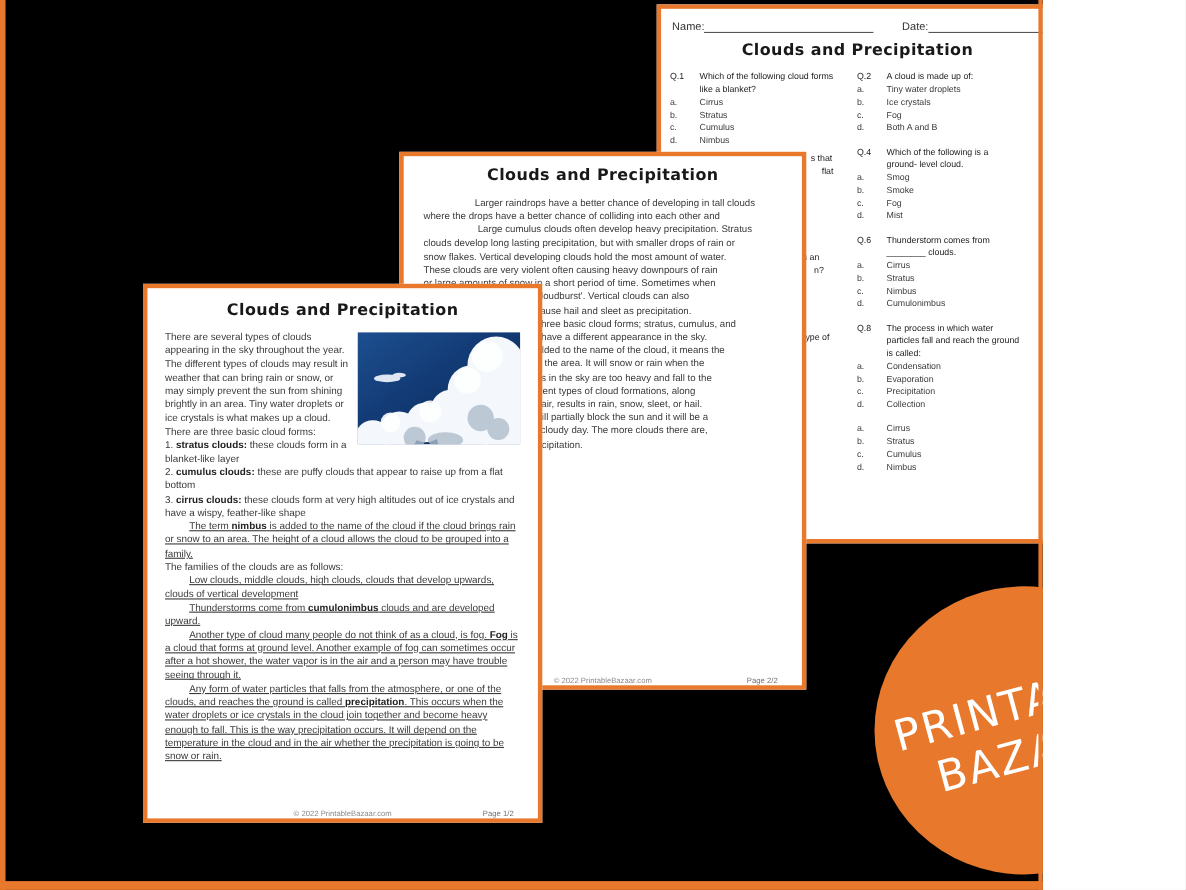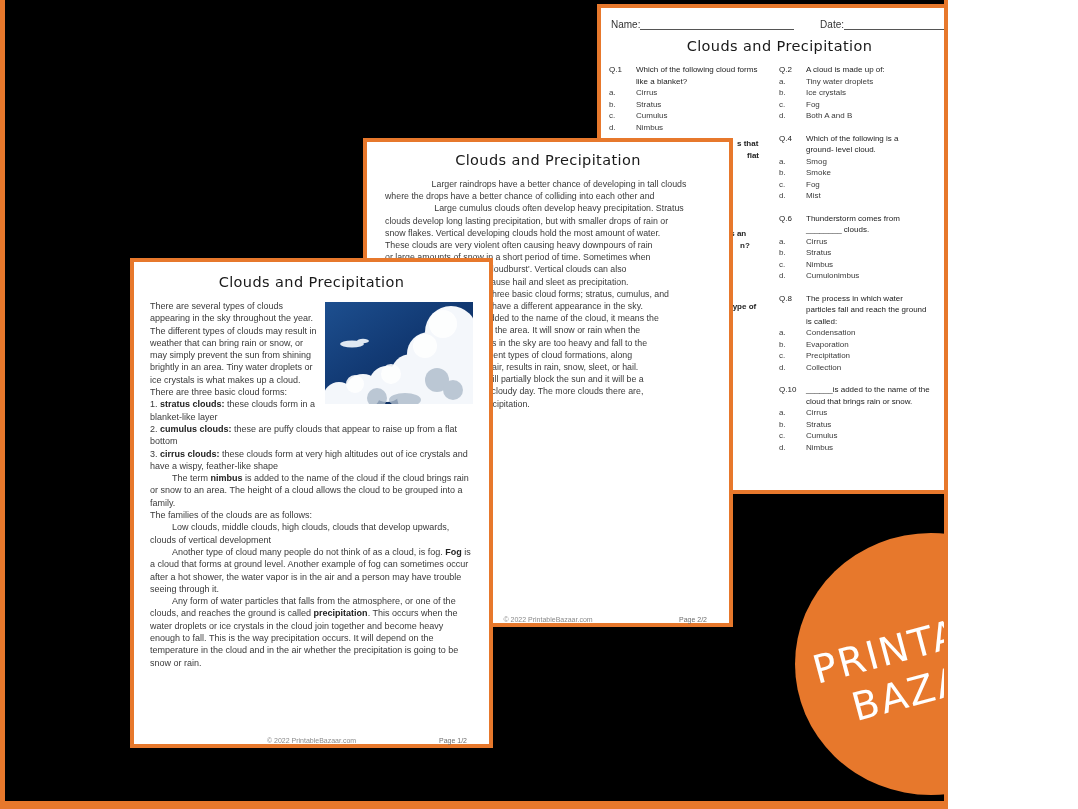--- a/index.html
+++ b/index.html
@@ -10,51 +10,51 @@
   .edge-left{left:0;top:0;width:5px;height:809px;}
   .edge-right{right:0;top:0;width:4px;height:809px;}
   .edge-bottom{left:0;bottom:0;width:1078px;height:8px;}
 
   
   .page{position:absolute;background:#ffffff;border:4px solid #e7782c;box-sizing:border-box;}
   .page-quiz{left:597px;top:4px;width:365px;height:490px;z-index:1;padding:8px;}
   .page-two{left:363px;top:138px;width:370px;height:489px;z-index:2;padding:8px 18px;}
   .page-one{left:130px;top:258px;width:363px;height:490px;z-index:3;padding:10px 16px;}
 
-  .ws-title{font-family:"DejaVu Sans",sans-serif;font-weight:normal;color:#191919;
+  .ws-title{font-family:"DejaVu Sans",sans-serif;font-weight:bold;color:#191919;
             text-align:center;font-size:14.5px;letter-spacing:.4px;margin:2px 0 10px 0;}
 
   
   .nd-row{display:flex;align-items:flex-end;font-size:10px;color:#333;margin:2px 2px 8px 2px;}
   .nd-label{white-space:nowrap;}
   .blank{border-bottom:1px solid #555;height:11px;}
   .blank-name{flex:1;max-width:170px;margin-right:26px;}
   .blank-date{width:104px;}
   .quiz-cols{display:flex;gap:8px;font-size:8px;line-height:11.5px;}
   .col-left{width:162px;flex:none;}
   .col-right{width:173px;flex:none;}
   .q-block{margin-bottom:11px;}
   .q-row{display:flex;}
   .q-num{width:27px;flex:none;font-weight:normal;color:#222;}
   .q-text{font-weight:normal;color:#222;white-space:pre-line;}
   .opt-row{display:flex;}
   .opt-letter{width:27px;flex:none;}
   .opt-text{flex:1;}
-  .frag{position:absolute;font-size:8px;font-weight:bold;color:#222;white-space:nowrap;}
+  .frag{position:absolute;font-size:8px;font-weight:normal;color:#222;white-space:nowrap;}
   .quiz-footer{position:absolute;left:12px;bottom:7px;font-size:7px;color:#8a8a8a;}
 
   
   .p2-body{font-size:8.8px;line-height:12.2px;color:#3a3a3a;}
   .p2-line{white-space:nowrap;}
   .p2-line.ind{padding-left:22px;text-align:center;}
 
   
   .p1-body{font-size:9px;line-height:12.3px;color:#3a3a3a;}
   .p1-para{margin:0;}
-  .p1-para.ind{text-indent:22px;}
+  .p1-para.ind{text-indent:22px;text-decoration:underline;}
   .p1-para .bold{font-weight:bold;color:#222;}
   .photo{float:right;width:148px;height:102px;margin:2px 0 6px 8px;display:block;}
 
   .page-footer{position:absolute;left:0;right:0;bottom:7px;font-size:7px;color:#8a8a8a;}
   .footer-copy{position:absolute;left:0;right:0;text-align:center;}
   .footer-page{position:absolute;right:22px;color:#6e6e6e;}
 
   
   .badge{position:absolute;left:795px;top:533px;width:272px;height:262px;border-radius:50%;
          background:#e7782c;z-index:5;display:flex;align-items:center;justify-content:center;}
@@ -187,25 +187,20 @@
             <div class="opt-row">
               <span class="opt-letter">c.</span>
               <span class="opt-text">Precipitation</span>
             </div>
             <div class="opt-row">
               <span class="opt-letter">d.</span>
               <span class="opt-text">Collection</span>
             </div>
           </div>
           <div class="q-block">
-            <div class="q-row">
-              <span class="q-num">Q.10</span>
-              <span class="q-text">______is added to the name of the
-cloud that brings rain or snow.</span>
-            </div>
             <div class="opt-row">
               <span class="opt-letter">a.</span>
               <span class="opt-text">Cirrus</span>
             </div>
             <div class="opt-row">
               <span class="opt-letter">b.</span>
               <span class="opt-text">Stratus</span>
             </div>
             <div class="opt-row">
               <span class="opt-letter">c.</span>
@@ -303,20 +298,21 @@
       </svg>
       <div id="p1-paras">
           <div class="p1-para"><span>There are several types of clouds appearing in the sky throughout the year. The different types of clouds may result in weather that can bring rain or snow, or may simply prevent the sun from shining brightly in an area. Tiny water droplets or ice crystals is what makes up a cloud.</span></div>
           <div class="p1-para"><span>There are three basic cloud forms:</span></div>
           <div class="p1-para"><span>1. </span><span class="bold">stratus clouds:</span><span> these clouds form in a blanket-like layer</span></div>
           <div class="p1-para"><span>2. </span><span class="bold">cumulus clouds:</span><span> these are puffy clouds that appear to raise up from a flat bottom</span></div>
           <div class="p1-para"><span>3. </span><span class="bold">cirrus clouds:</span><span> these clouds form at very high altitudes out of ice crystals and have a wispy, feather-like  shape</span></div>
           <div class="p1-para ind"><span>The term </span><span class="bold">nimbus</span><span> is added to the name of the cloud if the cloud brings rain or snow to an area. The height of a cloud allows the cloud to be grouped into a family.</span></div>
           <div class="p1-para"><span>The families of the clouds are as follows:</span></div>
           <div class="p1-para ind"><span>Low clouds, middle clouds, high clouds, clouds that develop upwards, clouds of vertical development</span></div>
+          <div class="p1-para ind"><span>Thunderstorms come from </span><span class="bold">cumulonimbus</span><span> clouds and are developed upward.</span></div>
           <div class="p1-para ind"><span>Another type of cloud many people do not think of as a cloud, is fog. </span><span class="bold">Fog</span><span> is a cloud that forms at ground level. Another example of fog can sometimes occur after a hot shower, the water vapor is in the air and a person may have trouble seeing through it.</span></div>
           <div class="p1-para ind"><span>Any form of water particles that falls from the atmosphere, or one of the clouds, and reaches the ground is called </span><span class="bold">precipitation</span><span>.  This occurs when the water droplets or ice crystals in the cloud join together and become heavy enough to fall. This is the way precipitation occurs. It will depend on the temperature in the cloud and in the air whether the precipitation is going to be snow or rain.</span></div>
         </div>
     </div>
     <div class="page-footer">
       <span class="footer-copy">© 2022 PrintableBazaar.com</span>
       <span class="footer-page">Page 1/2</span>
     </div>
   </section>
 

